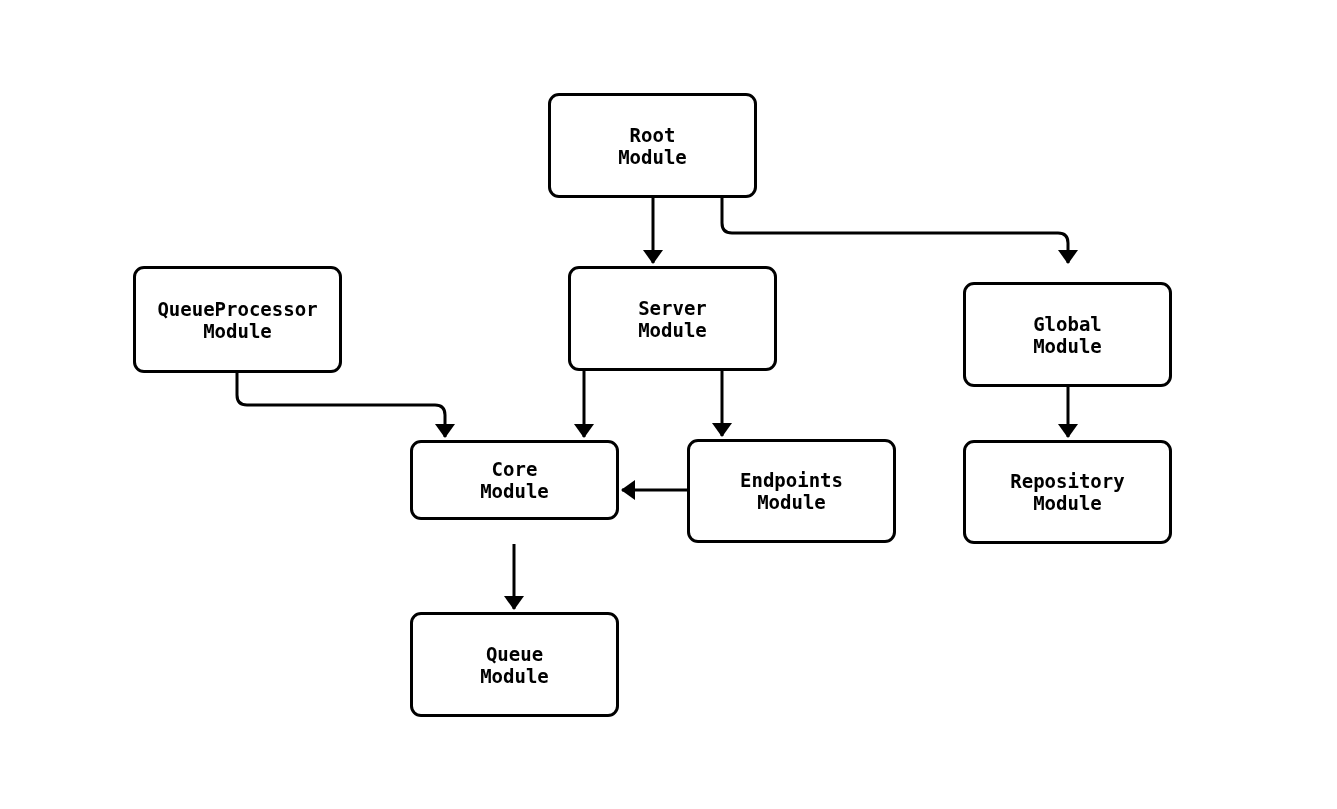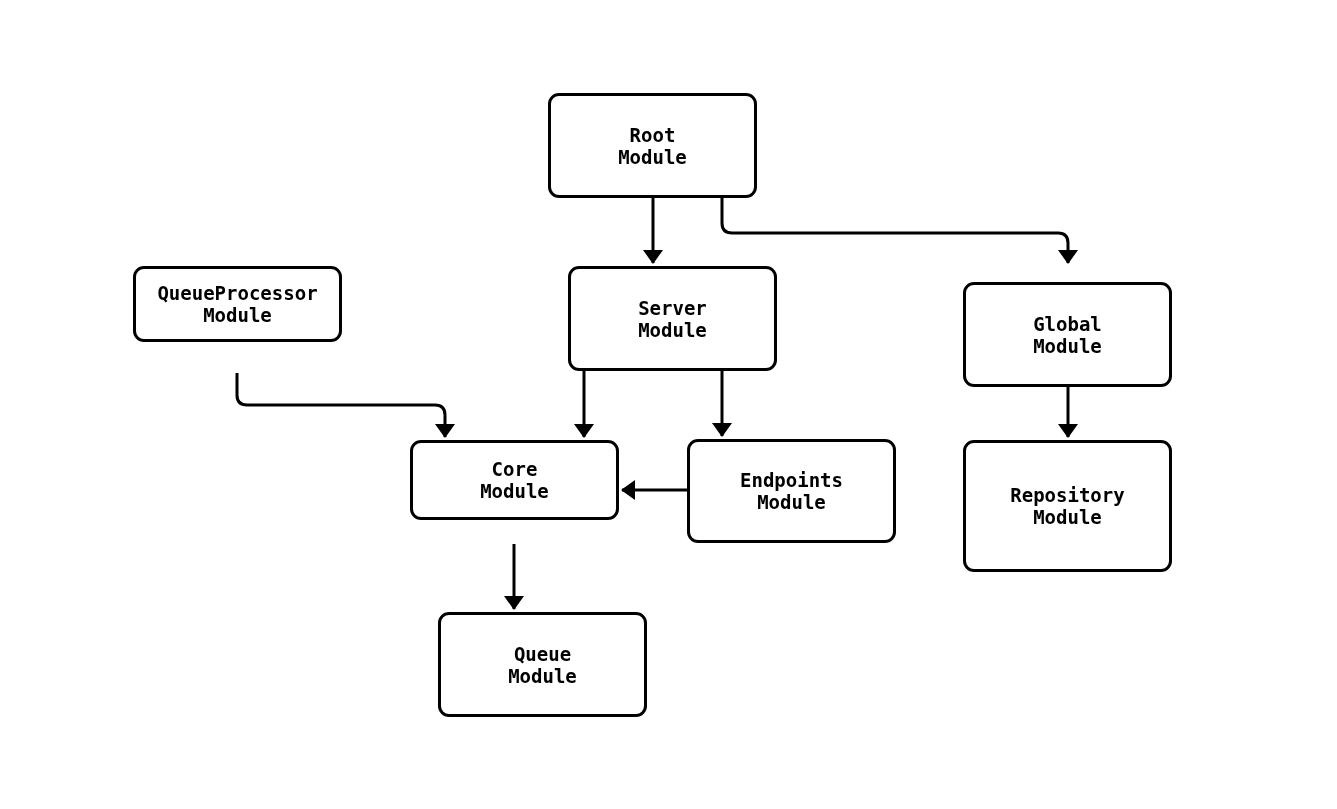--- a/index.html
+++ b/index.html
@@ -42,27 +42,27 @@
   .node .label {
     white-space: pre-line;
     text-align: center;
     font-weight: bold;
     font-size: 19px;
     line-height: 22px;
     color: #000000;
   }
   
   .node-root          { left: 548px; top:  93px; }
-  .node-queueprocessor{ left: 133px; top: 266px; height: 76px; }
+  .node-queueprocessor{ left: 133px; top: 266px; height: 107px; }
   .node-server        { left: 568px; top: 266px; }
   .node-global        { left: 963px; top: 266px; margin-top: 16px; }
   .node-core          { left: 410px; top: 440px; height: 80px; }
   .node-endpoints     { left: 687px; top: 439px; height: 104px; }
-  .node-repository    { left: 963px; top: 440px; height: 132px; }
-  .node-queue         { left: 410px; top: 612px; margin-left: 28px; }
+  .node-repository    { left: 963px; top: 440px; height: 104px; }
+  .node-queue         { left: 410px; top: 612px; }
 </style>
 </head>
 <body>
 
 <div class="canvas">
 
   <svg class="edges-layer" width="1337" height="809" viewBox="0 0 1337 809" xmlns="http://www.w3.org/2000/svg">
     <defs>
       <marker id="arrow" markerUnits="userSpaceOnUse" markerWidth="14" markerHeight="20" viewBox="0 0 14 20" refX="13" refY="10" orient="auto">
         <path d="M0,0 L14,10 L0,20 Z" fill="#000000"></path>

